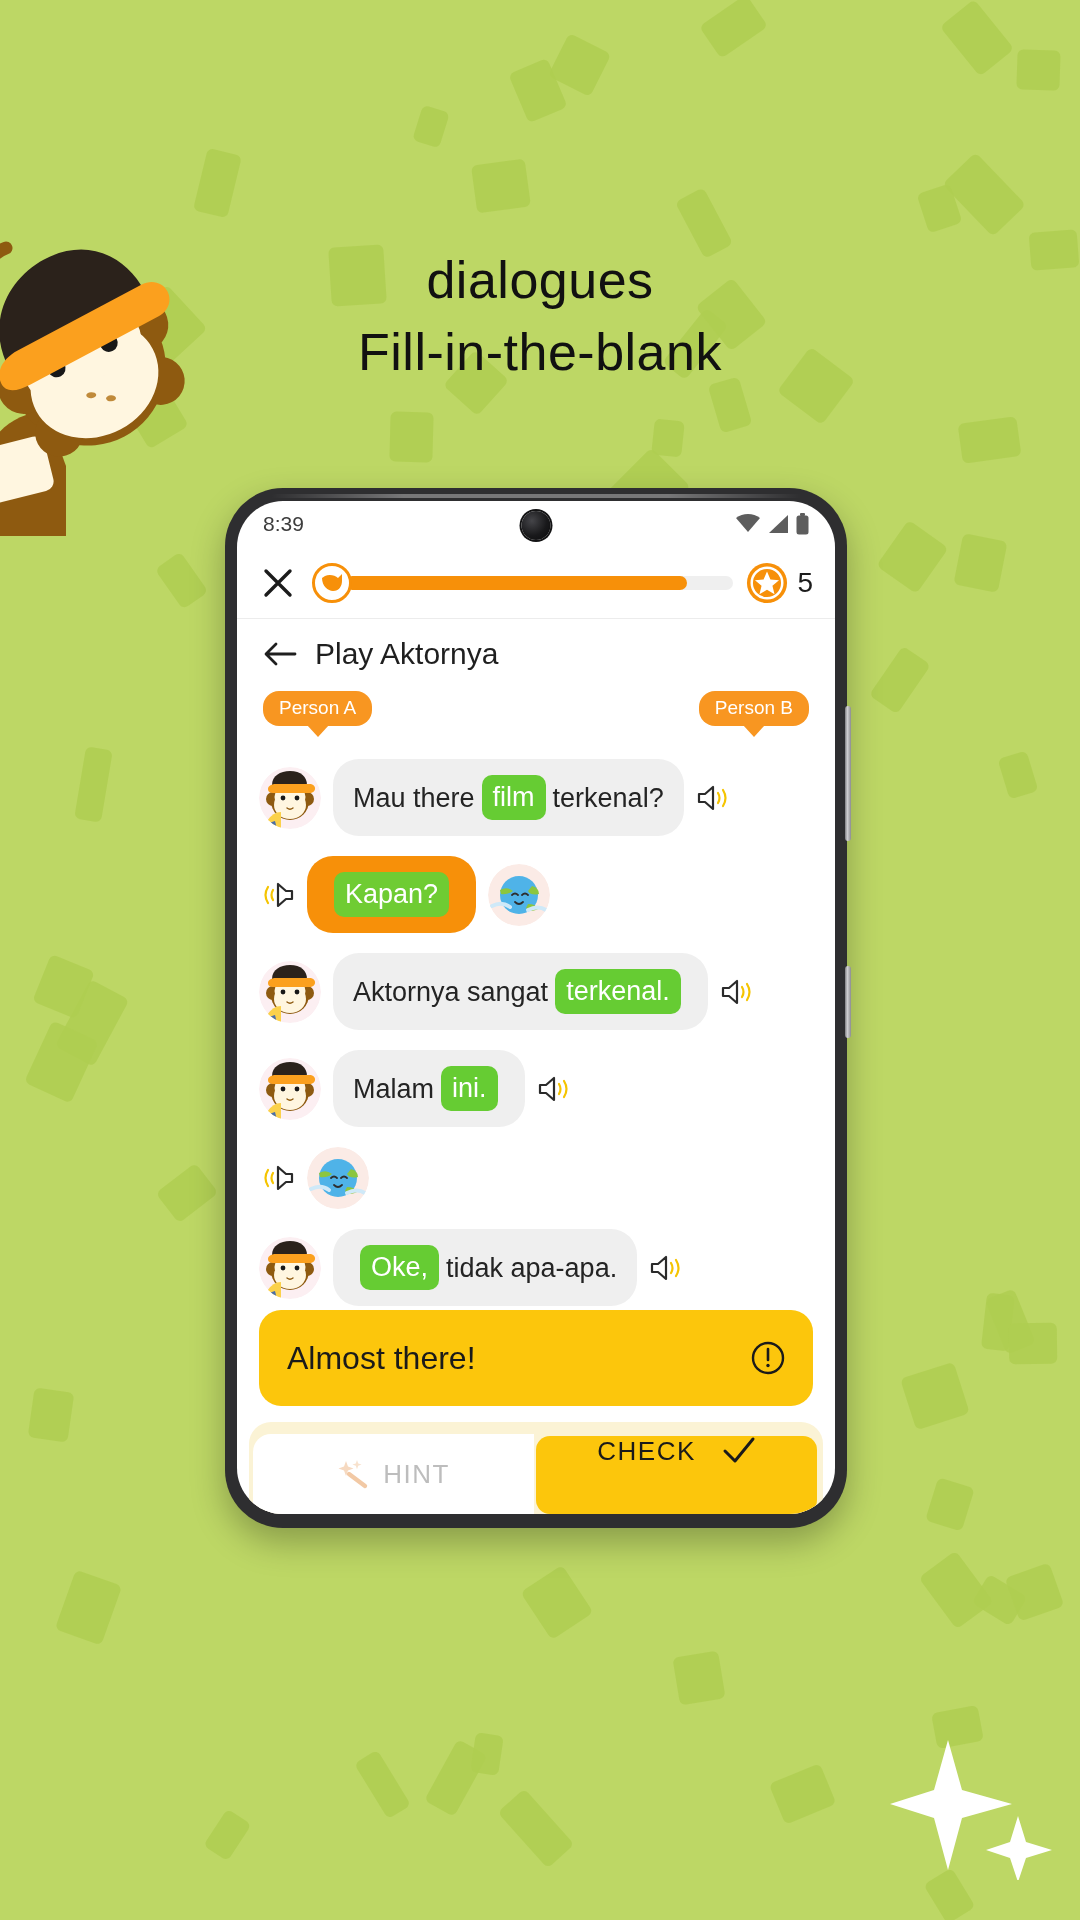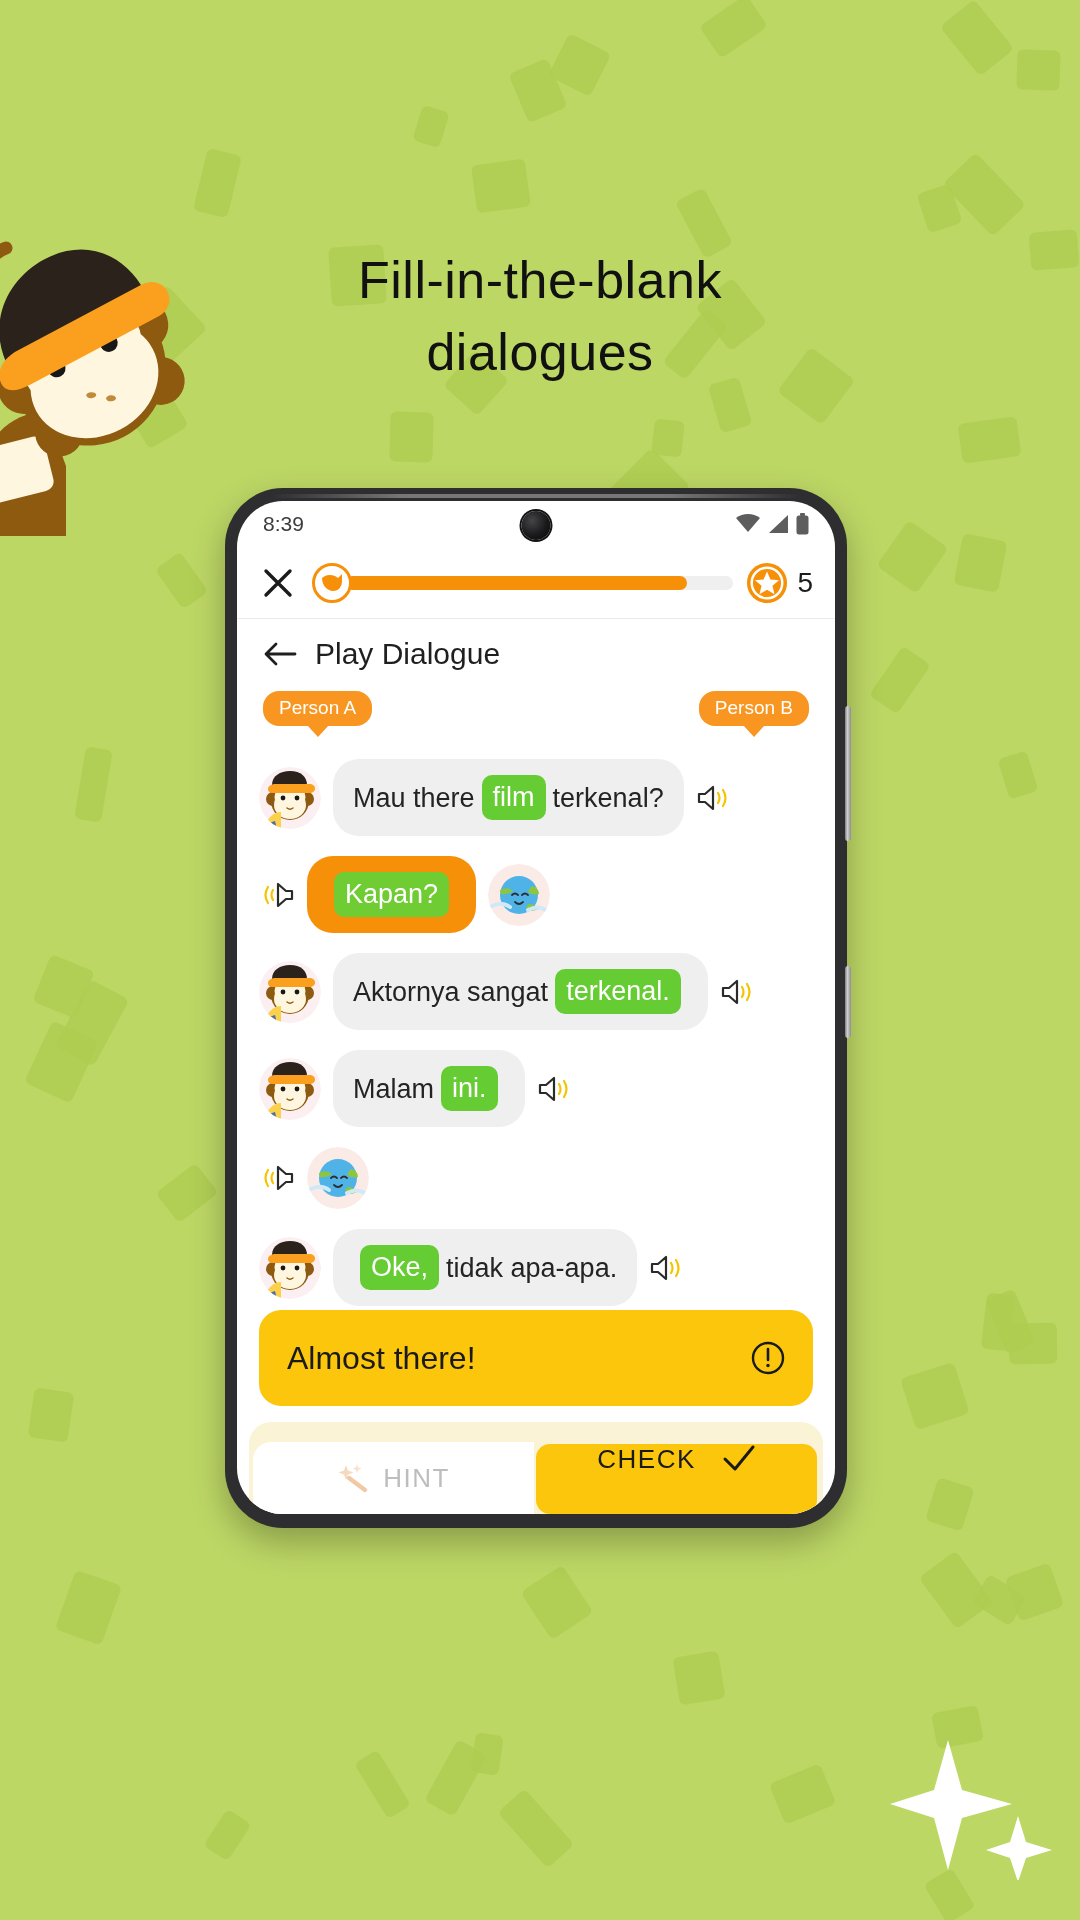--- a/index.html
+++ b/index.html
@@ -138,21 +138,21 @@
   #feedback{
     margin:0 22px 16px; background:#FCC60C; border-radius:22px;
     height:96px; display:flex; align-items:center; padding:0 28px;
     flex:0 0 96px;
   }
   #feedback-text{ font-size:32px; color:#1a1a1a; }
   #feedback-icon{ margin-left:auto; width:34px; height:34px; }
 
   #btnbar{
     flex:0 0 92px; background:#FBF3D5; display:flex; align-items:stretch;
-    border-radius:22px 22px 0 0; margin:0 12px; padding:20px 4px 0;
+    border-radius:22px 22px 0 0; margin:0 12px; padding:12px 4px 0;
   }
   #hint-btn{
     flex:1; background:#fff; border-radius:18px 0 0 0;
     display:flex; align-items:center; justify-content:center; gap:14px;
     cursor:pointer;
   }
   #hint-label{ font-size:26px; letter-spacing:1.5px; color:#bdbdbd; }
   #check-btn{
     flex:1; background:#FCC60C; border-radius:14px;
     display:flex; justify-content:center; gap:26px;
@@ -241,22 +241,22 @@
     <path d="M44 106 C44 92 58 84 74 84 L214 84 C226 84 234 92 234 102 C234 112 226 120 214 120 L70 120 C54 120 44 116 44 106 Z" fill="#FBA01E"></path>
   </g>
 </svg>
 
 <svg id="sparkles" viewBox="0 0 170 150">
   <path d="M58 10 L72 60 L122 74 L72 88 L58 140 L44 88 L0 74 L44 60 Z" fill="#ffffff"></path>
   <path d="M128 86 L136 112 L162 120 L136 128 L128 152 L120 128 L96 120 L120 112 Z" fill="#ffffff"></path>
 </svg>
 
 <div id="headline">
+  <div>dialogues</div>
   <div>Fill-in-the-blank</div>
-  <div>dialogues</div>
 </div>
 
 <div id="phone">
   <div class="side-btn" id="btn-vol"></div>
   <div class="side-btn" id="btn-pwr"></div>
 
   <div id="screen">
 
     <div id="statusbar">
       <div id="status-time">8:39</div>
@@ -300,21 +300,21 @@
           <path d="M22 10 L25.6 18.4 L34.6 19.1 L27.7 25 L29.9 33.8 L22 29 L14.1 33.8 L16.3 25 L9.4 19.1 L18.4 18.4 Z" fill="#ffffff"></path>
         </svg>
         <div id="coin-count">5</div>
       </div>
     </div>
 
     <div id="header">
       <svg id="back-arrow" viewBox="0 0 34 34">
         <path d="M32 17 L4 17 M13 7 L3 17 L13 27" stroke="#1f1f1f" stroke-width="2.8" fill="none" stroke-linecap="round" stroke-linejoin="round"></path>
       </svg>
-      <div id="header-title">Play Dialogue</div>
+      <div id="header-title">Play Aktornya</div>
     </div>
 
     <div id="persons">
       <div class="person-tag" id="tag-a">Person A</div>
       <div class="person-tag" id="tag-b">Person B</div>
     </div>
 
     <div id="chat">
         <div class="row left">
           <svg class="avatar" viewBox="0 0 62 62">

